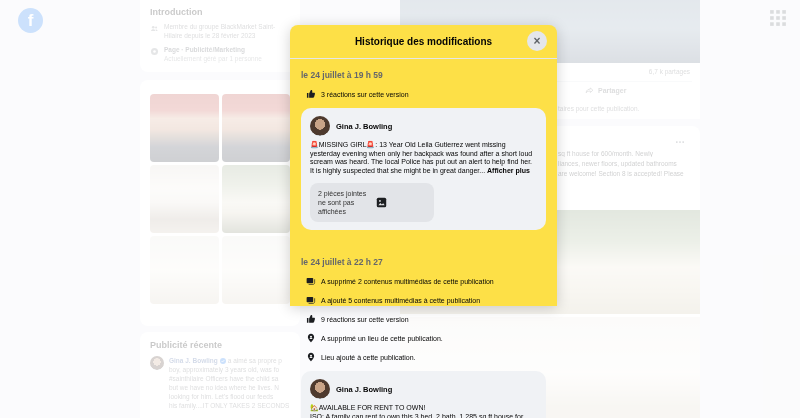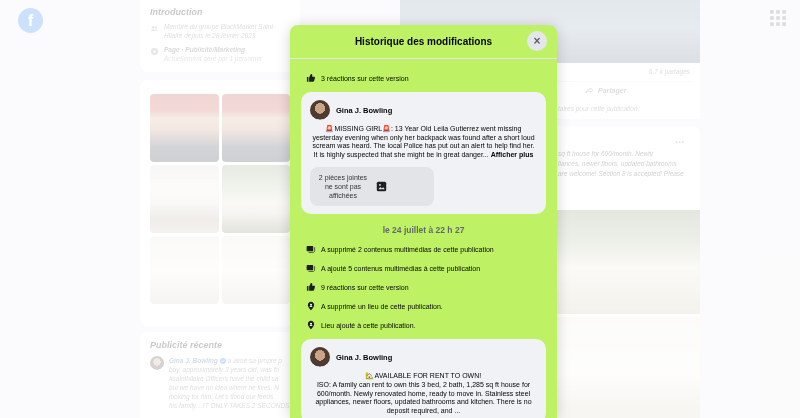--- a/index.html
+++ b/index.html
@@ -10,21 +10,21 @@
   }
   .abs{position:absolute;}
   svg{display:block;}
 
   
   .fb-logo{left:18px;top:8px;width:25px;height:25px;border-radius:50%;
     background:#1877f2;color:#fff;font-weight:bold;font-size:17px;
     display:flex;align-items:center;justify-content:center;line-height:1;}
   .apps-btn{left:769px;top:9px;width:18px;height:18px;}
 
-  .card{position:absolute;background:#fff;border-radius:8px;font-style:italic;}
+  .card{position:absolute;background:#fff;border-radius:8px;}
   .lc{left:140px;width:160px;}
   .card h3{margin:0;font-size:9px;font-weight:bold;color:#050505;}
 
   .intro-card{top:0;height:72px;border-radius:0 0 8px 8px;padding:7px 10px;box-sizing:border-box;}
   .intro-item{display:flex;gap:5px;margin-top:6px;font-size:6.5px;line-height:8.5px;color:#65676b;}
   .intro-item .ic{flex:0 0 9px;padding-top:1px;}
   .intro-strong{font-weight:bold;color:#50545b;}
   .intro-sub{color:#8a8d91;}
 
   .photos-card{top:80px;height:246px;padding:8px 10px;box-sizing:border-box;}
@@ -57,22 +57,22 @@
   .more-dots{right:14px;top:8px;font-size:10px;font-weight:bold;color:#606770;letter-spacing:1px;}
   .p2-line{left:158px;font-size:6.5px;color:#1c1e21;white-space:nowrap;overflow:hidden;width:140px;}
   .ph-house2{left:0;top:84px;width:300px;height:104px;
     background:linear-gradient(180deg,#7e9570 0%,#a9b896 30%,#ece6d6 55%,#e0d8c2 75%,#cbc2a8 100%);}
   .ph-interior{left:0;top:191px;width:300px;height:101px;
     background:linear-gradient(180deg,#efede8 0%,#f8f6f2 55%,#ddd5c6 90%);}
 
   .overlay{left:0;top:0;right:0;bottom:0;background:rgba(255,255,255,0.78);z-index:5;}
 
   
-  .modal{left:290px;top:25px;width:267px;height:393px;background:#bef264;
-    border-radius:8px 8px 0 0;box-shadow:0 2px 14px rgba(0,0,0,0.18);z-index:10;box-sizing:border-box;text-align:center;}
+  .modal{left:290px;top:25px;width:267px;height:281px;background:#fde047;
+    border-radius:8px 8px 0 0;box-shadow:0 2px 14px rgba(0,0,0,0.18);z-index:10;box-sizing:border-box;}
   .modal-header{height:33px;border-bottom:1px solid #e4e6eb;position:relative;
     display:flex;align-items:center;justify-content:center;}
   .modal-title{font-size:10px;font-weight:bold;color:#050505;}
   .close-btn{position:absolute;right:10px;top:6px;width:20px;height:20px;border-radius:50%;
     background:#e4e6eb;display:flex;align-items:center;justify-content:center;
     font-size:12px;font-weight:bold;color:#5f6368;cursor:pointer;line-height:1;}
   .modal-body{padding:5px 11px 0 11px;}
   .vdate{margin-top:6px;font-size:8.5px;font-weight:bold;color:#65676b;}
   .meta-row{display:flex;align-items:center;gap:5px;margin-top:9px;padding-left:5px;}
   .meta-row .mic{flex:0 0 10px;}
@@ -197,20 +197,21 @@
 
 <div class="abs overlay"></div>
 
 <div class="abs modal">
   <div class="modal-header">
     <div class="modal-title">Historique des modifications</div>
     <div class="close-btn">×</div>
   </div>
   <div class="modal-body">
 
+    <div class="vdate">le 24 juillet à 19 h 59</div>
 
     <div class="meta-row">
       <span class="mic">
         <svg viewBox="0 0 16 16" width="10" height="10">
             <path d="M1.5 6.5h2.4V14H1.5zM5 13.6V7l2.6-4.9c.15-.3.5-.5.85-.5.85 0 1.55.7 1.55 1.55V6h2.9c.95 0 1.65.9 1.4 1.8l-1.25 4.7c-.2.9-1 1.5-1.9 1.5H5z" fill="#1c1e21"></path>
           </svg>
       </span>
       <span>3 réactions sur cette version</span>
     </div>
 
@@ -228,21 +229,21 @@
         <span>
           <svg viewBox="0 0 14 14" width="11" height="11">
               <rect x="1" y="1" width="12" height="12" rx="2" fill="#1c1e21"></rect>
               <circle cx="5" cy="5" r="1.2" fill="#e2e4e8"></circle>
               <path d="M3 10.5l2.5-3 2 2.2 1.6-1.7 2 2.5z" fill="#e2e4e8"></path>
             </svg>
         </span>
       </div>
     </div>
 
-    <div class="vdate" style="margin-top:11px">le 24 juillet à 22 h 27</div>
+    <div class="vdate" style="margin-top:27px">le 24 juillet à 22 h 27</div>
 
     <div class="meta-row">
       <span class="mic">
         <svg viewBox="0 0 16 16" width="10" height="10">
             <rect x="1" y="3" width="10.5" height="8.5" rx="1.2" fill="#1c1e21"></rect>
             <path d="M13.8 5.2v5.6c0 1.5-1.2 2.7-2.7 2.7H4.2" fill="none" stroke="#1c1e21" stroke-width="1.1"></path>
           </svg>
       </span>
       <span>A supprimé 2 contenus multimédias de cette publication</span>
     </div>

